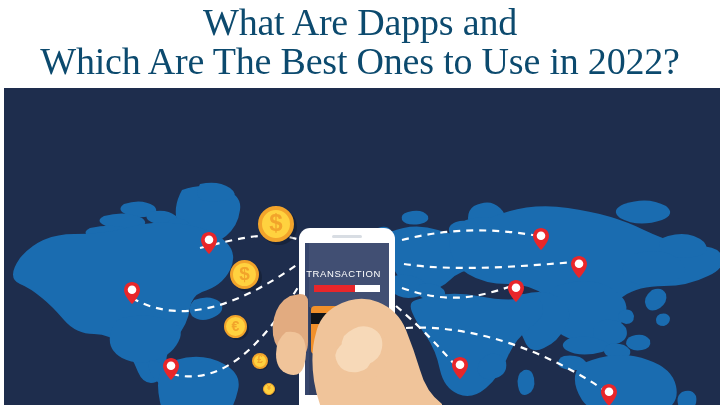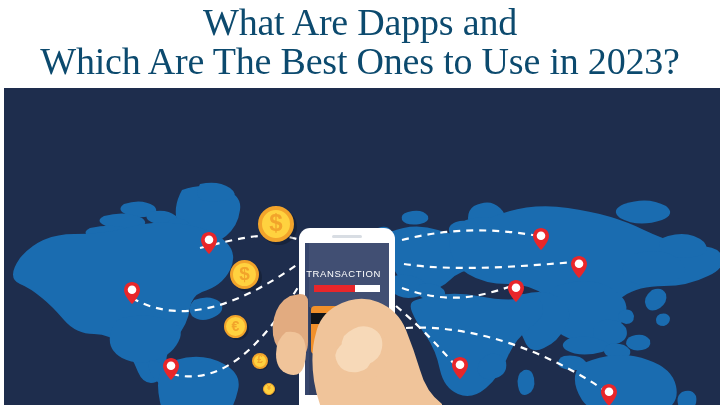--- a/index.html
+++ b/index.html
@@ -104,21 +104,21 @@
 
   .no-sel{user-select:none;}
 </style>
 </head>
 <body>
 
 <div id="root">
 
   <div class="title-block">
     <div class="title-line l1 no-sel">What Are Dapps and</div>
-    <div class="title-line l2 no-sel">Which Are The Best Ones to Use in 2023?</div>
+    <div class="title-line l2 no-sel">Which Are The Best Ones to Use in 2022?</div>
   </div>
 
   <div class="hero">
 
     <div class="map-layer">
       <svg width="716" height="317" viewBox="0 0 716 317" xmlns="http://www.w3.org/2000/svg">
         <g fill="#1a6cb0">
 
           <path d="M178 102 q22 -8 44 0 q16 6 14 20 q-2 16 -14 26 q-12 10 -26 6 q-16 -4 -22 -18 q-6 -16 4 -34 z"></path>
           <path d="M196 96 q18 -4 30 4 q8 6 2 10 q-14 6 -30 2 q-8 -4 -2 -16 z"></path>

